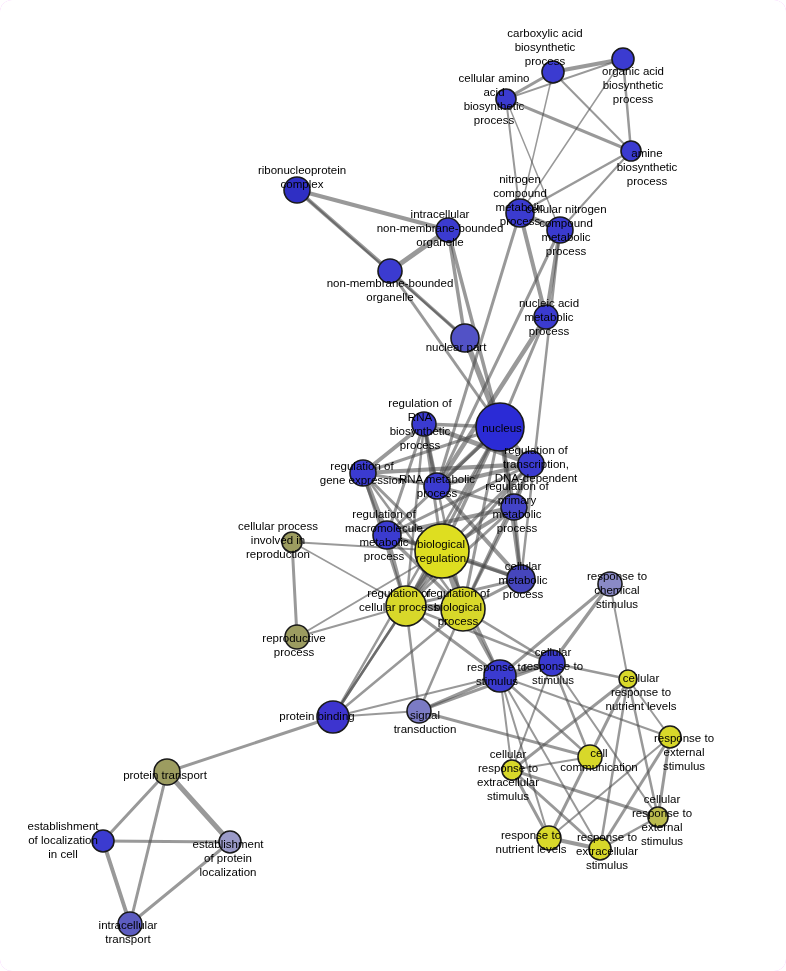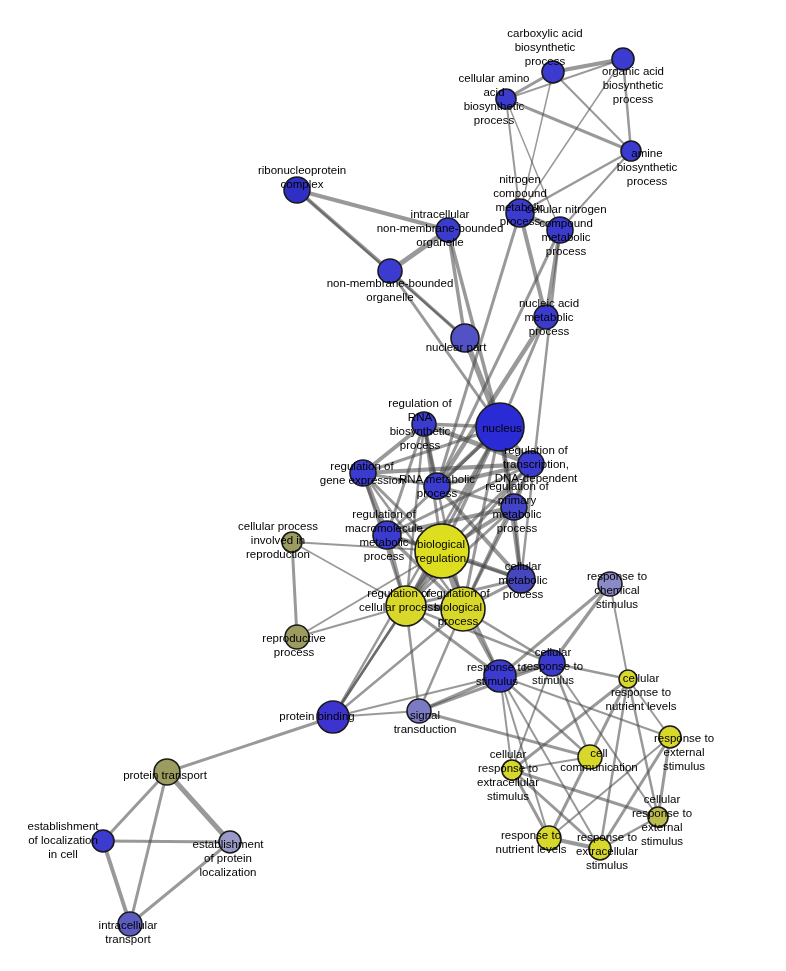--- a/index.html
+++ b/index.html
@@ -6,20 +6,21 @@
     margin: 0;
     padding: 0;
     background: #ffffff;
   }
   .canvas {
     position: relative;
     width: 786px;
     height: 971px;
     background: #f0abfc;
     overflow: hidden;
+    border-radius: 12px;
   }
   svg {
     display: block;
   }
   text {
     font-family: "Liberation Sans", "DejaVu Sans", sans-serif;
     fill: #000000;
   }
 </style>
 </head>

